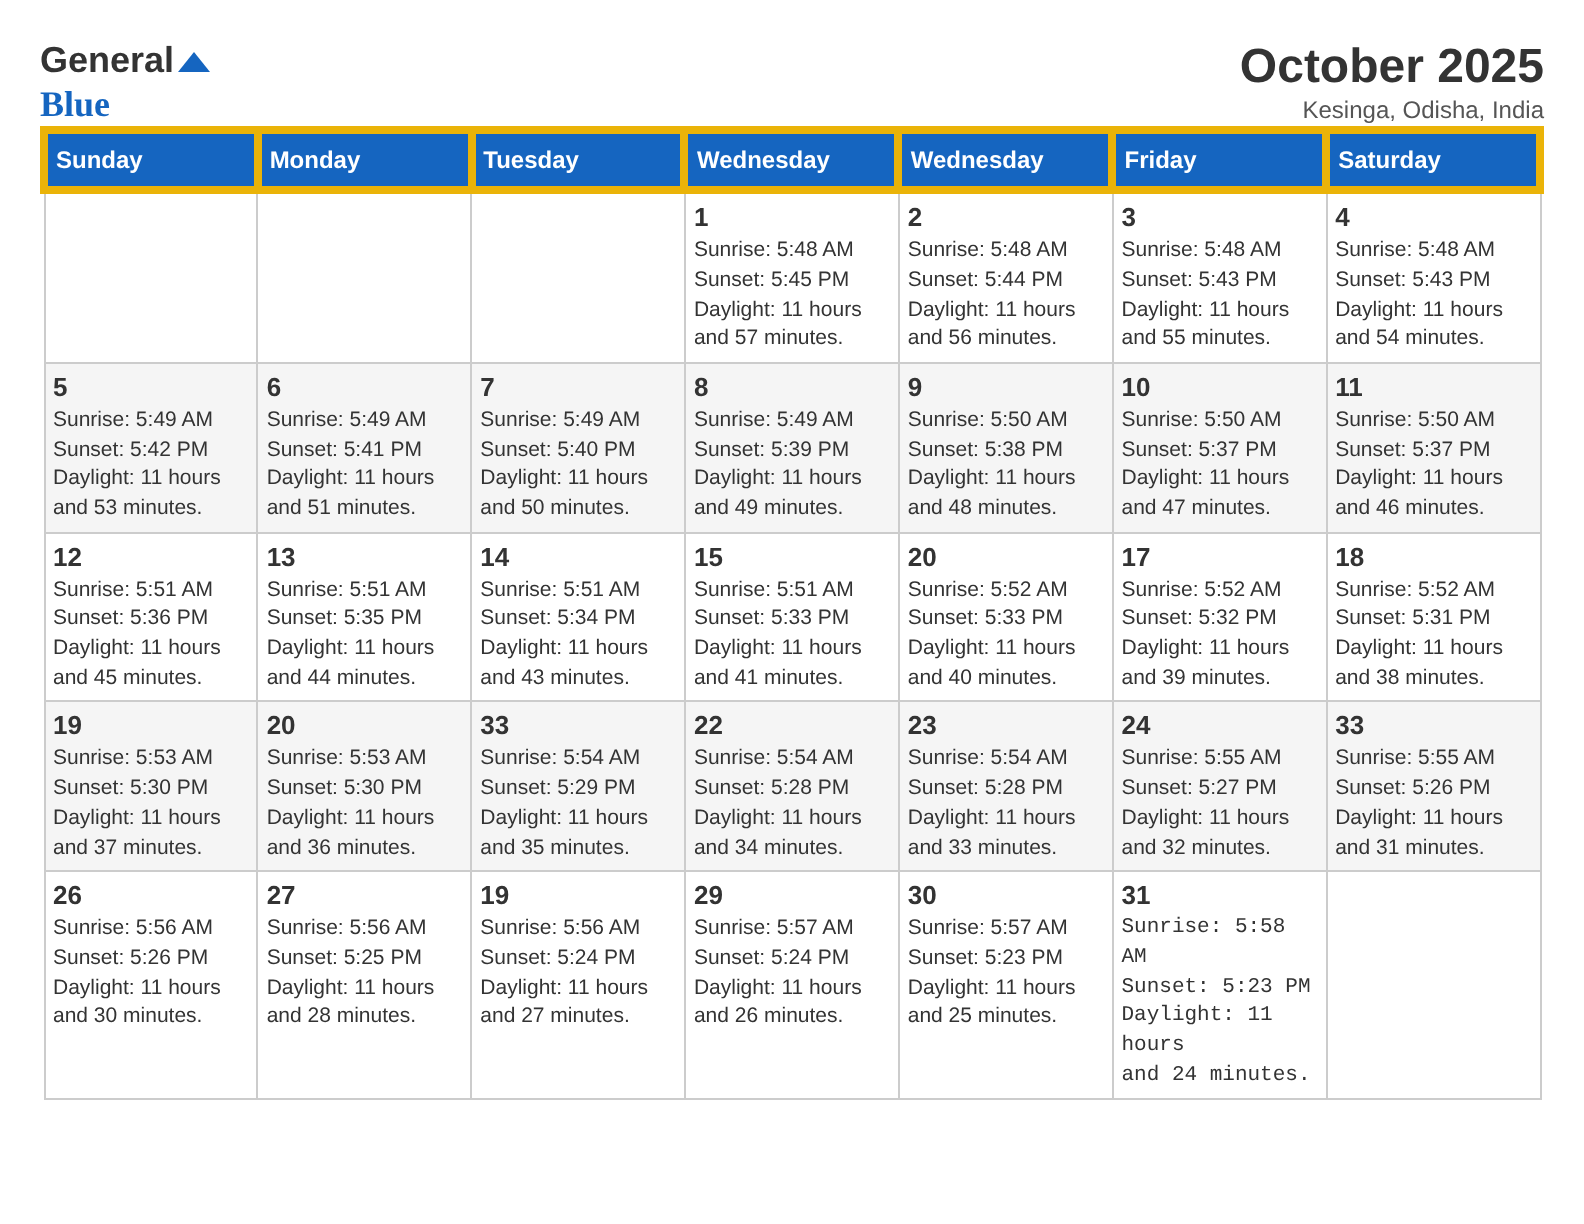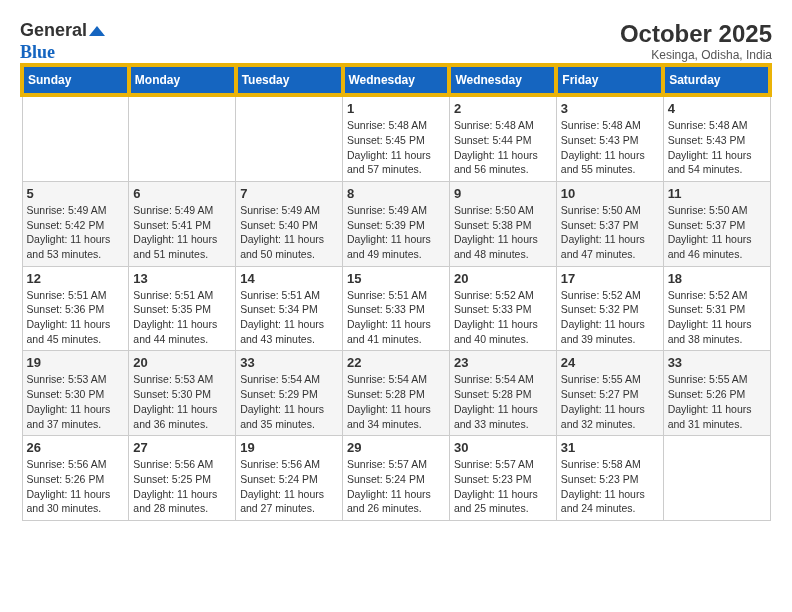--- a/index.html
+++ b/index.html
@@ -320,21 +320,21 @@
         </td>
         <td>
           <div class="day-num">30</div>
           <div class="day-info" style="white-space: pre-line;">Sunrise: 5:57 AM
 Sunset: 5:23 PM
 Daylight: 11 hours
 and 25 minutes.</div>
         </td>
         <td>
           <div class="day-num">31</div>
-          <div class="day-info" style="white-space: pre-line;">Sunrise: 5:58 AM
+          <div class="day-info" style="white-space: pre-line; font-family: Liberation Mono, monospace;">Sunrise: 5:58 AM
 Sunset: 5:23 PM
 Daylight: 11 hours
 and 24 minutes.</div>
         </td>
         <td class="empty-cell"></td>
       </tr>
     </tbody>
 </table>
 
 </body></html>

